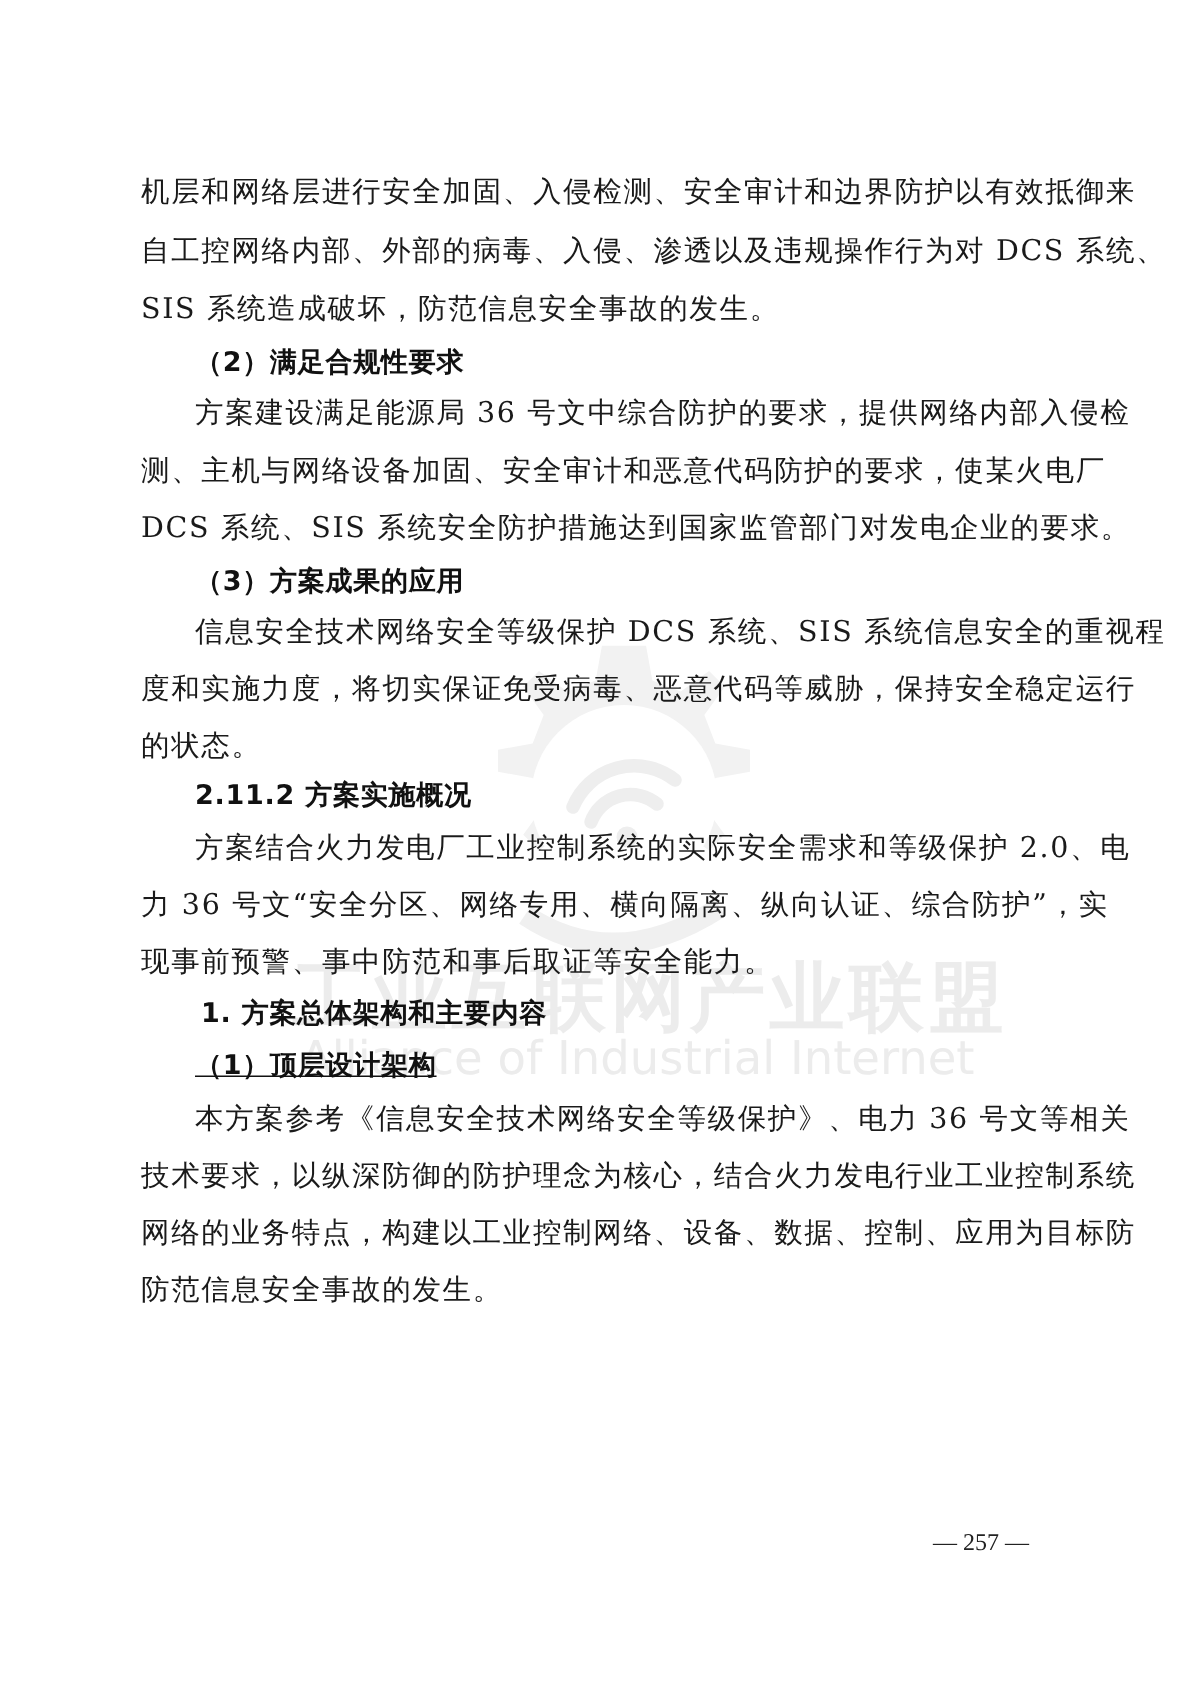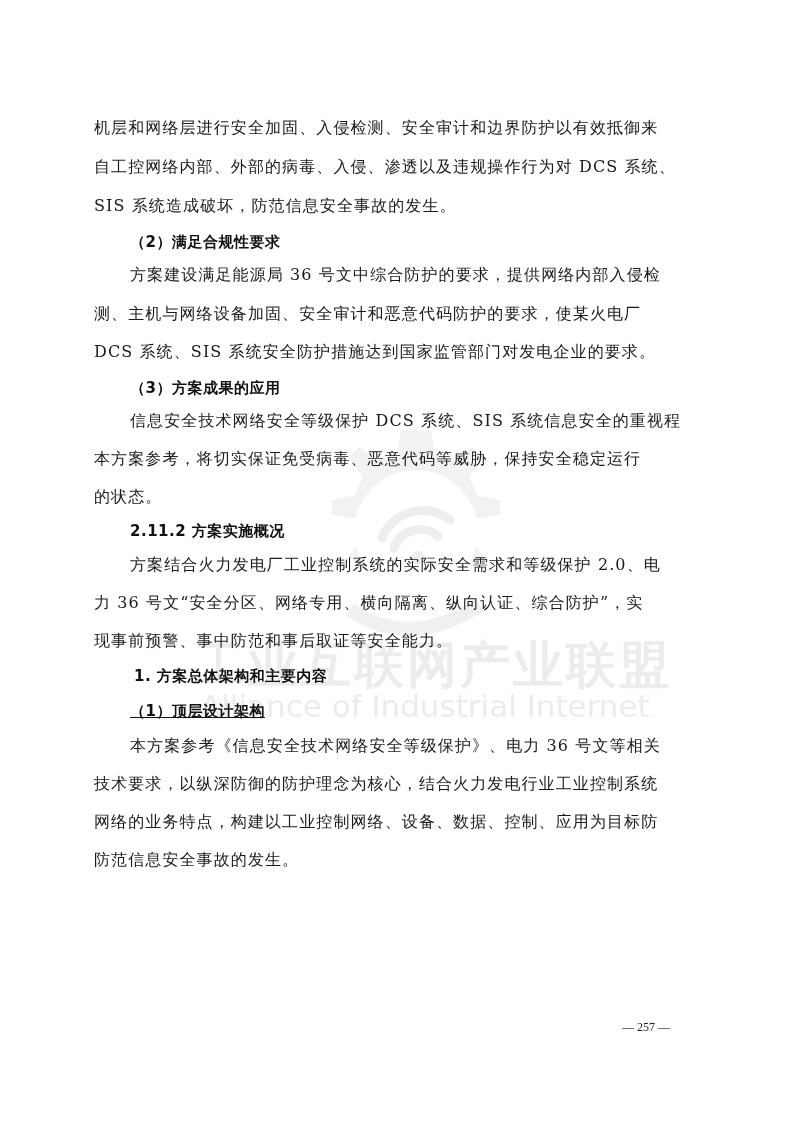--- a/index.html
+++ b/index.html
@@ -6,23 +6,23 @@
   body { width: 793px; height: 1122px; position: relative; overflow: hidden; }
   .page { position: absolute; left: 0; top: 0; width: 793px; height: 1122px; background: #fff; }
 
   .watermark { position: absolute; pointer-events: none; }
   .wm-logo { left: 290px; top: 420px; width: 240px; height: 230px; }
   .wm-cn { left: 195px; top: 632px; font-family: "DejaVu Sans", sans-serif; font-weight: bold;
            font-size: 50px; color: #ececec; letter-spacing: 3px; white-space: nowrap; }
   .wm-en { left: 200px; top: 688px; font-family: "DejaVu Sans", sans-serif;
            font-size: 31px; color: #ececec; white-space: nowrap; }
   .line { position: absolute; left: 94px; white-space: nowrap; font-family: "DejaVu Serif", serif;
-          font-size: 16px; color: #1a1a1a; letter-spacing: 1.1px; line-height: 22px; }
-  .heading { font-family: "DejaVu Sans", sans-serif; font-weight: bold; font-size: 15px; color: #111; letter-spacing: 0.5px; }
-  .page-number { position: absolute; left: 622px; top: 1020px; font-family: "Liberation Serif", serif; font-size: 12px; color: #222; white-space: nowrap; }
+          font-size: 19px; color: #1a1a1a; letter-spacing: 1.1px; line-height: 22px; }
+  .heading { font-family: "DejaVu Sans", sans-serif; font-weight: bold; font-size: 18px; color: #111; letter-spacing: 0.5px; }
+  .page-number { position: absolute; left: 622px; top: 1020px; font-family: "Liberation Serif", serif; font-size: 16px; color: #222; white-space: nowrap; }
 </style>
 </head>
 <body>
 
 <div class="page">
 
   <svg class="watermark wm-logo" viewBox="0 0 240 230">
     <g fill="#f2f2f2">
       <path d="M120 10 l14 0 l4 22 l18 7 l18 -13 l10 10 l-13 18 l7 18 l22 4 l0 14 l-22 4 l-7 18 l13 18 l-10 10 l-18 -13 l-18 7 l-4 22 l-14 0 l-14 0 l-4 -22 l-18 -7 l-18 13 l-10 -10 l13 -18 l-7 -18 l-22 -4 l0 -14 l22 -4 l7 -18 l-13 -18 l10 -10 l18 13 l18 -7 l4 -22 z" transform="translate(0,0) scale(1.05)"></path>
     </g>
@@ -43,21 +43,21 @@
 
   <div class="line heading" style="top:231px; left:130px;">（2）满足合规性要求</div>
 
   <div class="line" style="top:264px; left:130px;">方案建设满足能源局 36 号文中综合防护的要求，提供网络内部入侵检</div>
   <div class="line" style="top:303px;">测、主机与网络设备加固、安全审计和恶意代码防护的要求，使某火电厂</div>
   <div class="line" style="top:341px;">DCS 系统、SIS 系统安全防护措施达到国家监管部门对发电企业的要求。</div>
 
   <div class="line heading" style="top:377px; left:130px;">（3）方案成果的应用</div>
 
   <div class="line" style="top:410px; left:130px;">信息安全技术网络安全等级保护 DCS 系统、SIS 系统信息安全的重视程</div>
-  <div class="line" style="top:448px;">本方案参考，将切实保证免受病毒、恶意代码等威胁，保持安全稳定运行</div>
+  <div class="line" style="top:448px;">度和实施力度，将切实保证免受病毒、恶意代码等威胁，保持安全稳定运行</div>
   <div class="line" style="top:486px;">的状态。</div>
 
   <div class="line heading" style="top:520px; left:130px;">2.11.2  方案实施概况</div>
 
   <div class="line" style="top:554px; left:130px;">方案结合火力发电厂工业控制系统的实际安全需求和等级保护 2.0、电</div>
   <div class="line" style="top:592px;">力 36 号文“安全分区、网络专用、横向隔离、纵向认证、综合防护”，实</div>
   <div class="line" style="top:630px;">现事前预警、事中防范和事后取证等安全能力。</div>
 
   <div class="line heading" style="top:665px; left:134px;">1. 方案总体架构和主要内容</div>
 

